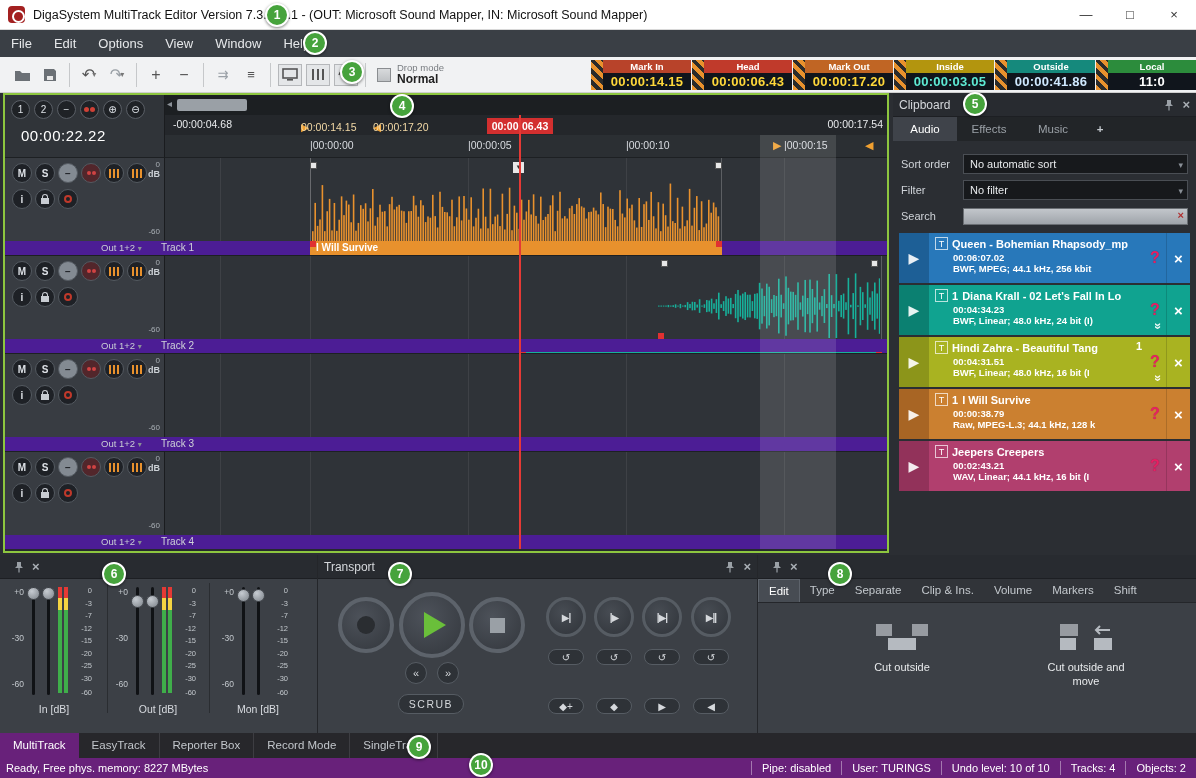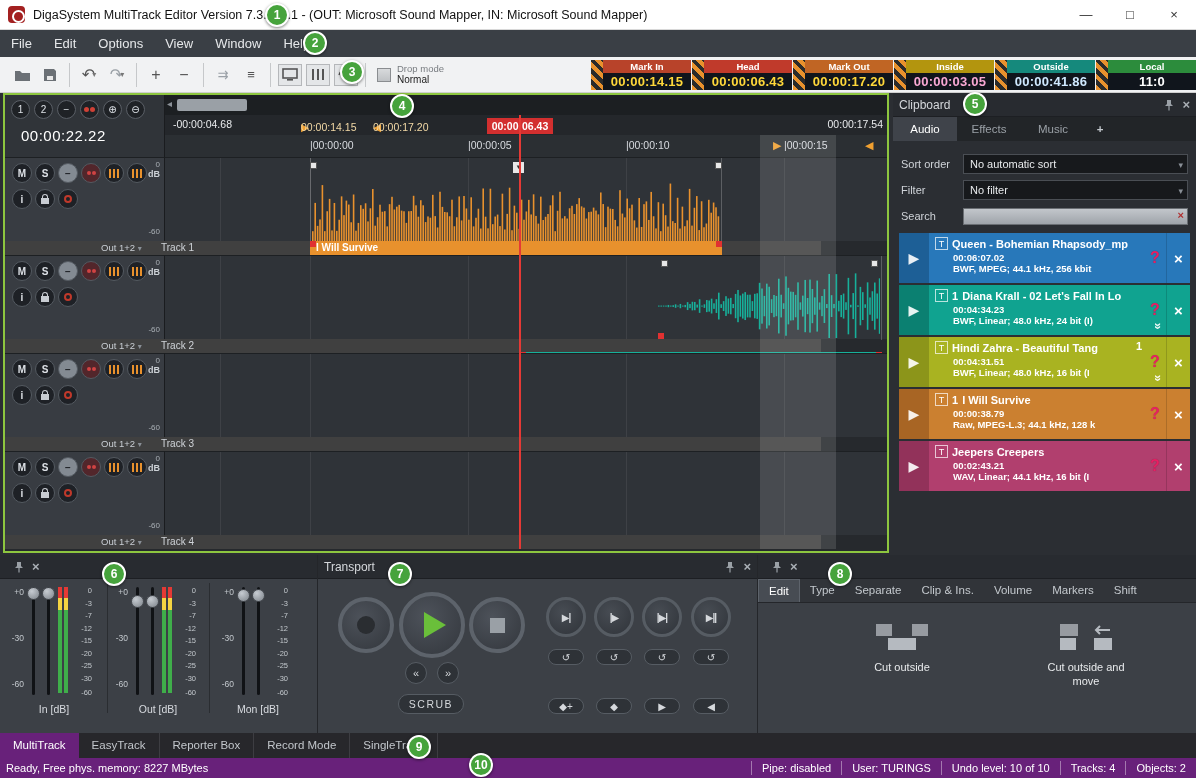--- a/index.html
+++ b/index.html
@@ -19,21 +19,21 @@
 #toolbar{position:absolute;left:0;top:57px;width:1196px;height:36px;background:#f1f2f3;border-bottom:1px solid #cfcfcf;display:flex;align-items:center;padding-left:8px;white-space:nowrap}
 .tb-icon{width:26px;height:26px;display:inline-flex;align-items:center;justify-content:center;color:#555;font-size:16px;margin:0 1px;border-radius:3px}
 .tb-icon.small{font-size:13px}
 .tb-caret{font-size:8px;color:#777;margin-left:-3px}
 .tb-sep{width:1px;height:24px;background:#c6c8ca;margin:0 5px}
 .tb-box{width:24px;height:22px;border:1px solid #b5b7ba;background:#e4e6e8;display:inline-flex;align-items:center;justify-content:center;margin:0 2px;color:#555;font-size:12px}
 .dropmode{display:flex;align-items:center;margin:0 6px}
 .dropmode .dm-icon{width:14px;height:14px;border:1px solid #8a8d90;margin-right:6px;background:linear-gradient(#d8dadc,#bfc2c5)}
 .dm-text{display:flex;flex-direction:column;line-height:1.1}
 .dm-label{font-size:9.5px;color:#787c80}
-.dm-value{font-size:10px;font-weight:normal;color:#222}
+.dm-value{font-size:12px;font-weight:bold;color:#222}
 #time-displays{display:flex;margin-left:auto;flex:none}
 .td{width:100px;height:30px;display:flex;flex:none;margin-left:1px}
 .td-stripes{width:12px;height:30px;background:repeating-linear-gradient(45deg,#e8912d 0 4px,#2b2b2b 4px 8px)}
 .td-body{flex:1;display:flex;flex-direction:column;background:#10151c}
 .td-label{height:13px;font-size:9.5px;font-weight:bold;color:#fff;text-align:center;line-height:13px}
 .td-value{height:17px;font-size:13px;font-weight:bold;text-align:center;line-height:17px;letter-spacing:.2px}
 
 #multitrack{position:absolute;left:3px;top:93px;width:886px;height:460px;border:2px solid #8dc63f;background:#26292d}
 #mt-inner{position:relative;width:882px;height:456px;overflow:hidden}
 #mt-corner{position:absolute;left:0;top:0;width:160px;height:62px;background:#303439;border-right:1px solid #1a1c1f}
@@ -63,21 +63,21 @@
 .cbtn.cred{background:#52262b}
 .cdot{width:4px;height:4px;border-radius:50%;background:#d04343;margin:0 .5px}
 .cbars{width:10px;height:9px;background:repeating-linear-gradient(90deg,#e8912d 0 2px,transparent 2px 4px)}
 .cring{width:8px;height:8px;border-radius:50%;border:2px solid #c0392b}
 .lockb{position:relative;width:8px;height:6px;background:#c8ccd2;display:inline-block;margin-top:3px}
 .lockb::before{content:"";position:absolute;left:1px;top:-4px;width:4px;height:4px;border:1.5px solid #c8ccd2;border-bottom:none;border-radius:3px 3px 0 0}
 .dbs{position:absolute;right:4px;top:2px;width:20px;height:80px;text-align:right;font-size:8px;color:#aab0b6}
 .dbs .dbu{display:block;font-size:9px;font-weight:bold;color:#ccd1d6}
 .dbs .dbm{position:absolute;right:0;bottom:4px}
 .tlane{position:absolute;left:160px;top:0;width:722px;height:84px;background:#2f3338;border-top:1px solid #1d2023;background-image:repeating-linear-gradient(to right,rgba(255,255,255,.07) 0 1px,transparent 1px 158px);background-position:145px 0}
-.tname{position:absolute;left:0;top:84px;width:816px;height:14px;background:#404040}
+.tname{position:absolute;left:0;top:84px;width:882px;height:14px;background:#4c1d95}
 .outsel{position:absolute;left:96px;top:1px;font-size:9.5px;color:#c9ced4}
 .outsel .caret{font-size:8px;color:#8a9097}
 .tname-label{position:absolute;left:156px;top:1px;font-size:10px;color:#d0d4d9}
 .clipbar{position:absolute;top:0;height:14px;font-size:10px;font-weight:bold;color:#fff;line-height:14px;padding-left:6px;overflow:hidden;white-space:nowrap}
 .clipbar.right{text-align:right;padding-right:18px}
 .rh{position:absolute;top:0;width:6px;height:6px;background:#e03131}
 .clipregion{position:absolute;top:0;height:84px;border-left:1px solid rgba(255,255,255,.22);border-right:1px solid rgba(255,255,255,.22)}
 .hnd{position:absolute;width:7px;height:7px;background:#e8e8e8;border:1px solid #555}
 .marker{position:absolute;top:4px;width:11px;height:11px;background:#e8e8e8;color:#333;font-size:7px;text-align:center;line-height:10px}
 #mt-selection{position:absolute;left:755px;top:40px;width:76px;height:414px;background:rgba(255,255,255,.12);pointer-events:none}
@@ -255,21 +255,21 @@
       <span class="td-stripes"></span>
       <span class="td-body">
           <span class="td-label" style="background: rgb(192, 101, 36);">Mark Out</span>
           <span class="td-value" style="color: rgb(255, 216, 58);">00:00:17.20</span>
         </span>
     </div>
     <div class="td">
       <span class="td-stripes"></span>
       <span class="td-body">
           <span class="td-label" style="background: rgb(179, 149, 14);">Inside</span>
-          <span class="td-value" style="color: #f9a8d4; text-align: center;">00:00:03.05</span>
+          <span class="td-value" style="color: #5eead4; text-align: center;">00:00:03.05</span>
         </span>
     </div>
     <div class="td">
       <span class="td-stripes"></span>
       <span class="td-body">
           <span class="td-label" style="background: rgb(21, 137, 124);">Outside</span>
           <span class="td-value" style="color: rgb(207, 233, 255);">00:00:41.86</span>
         </span>
     </div>
     <div class="td">

